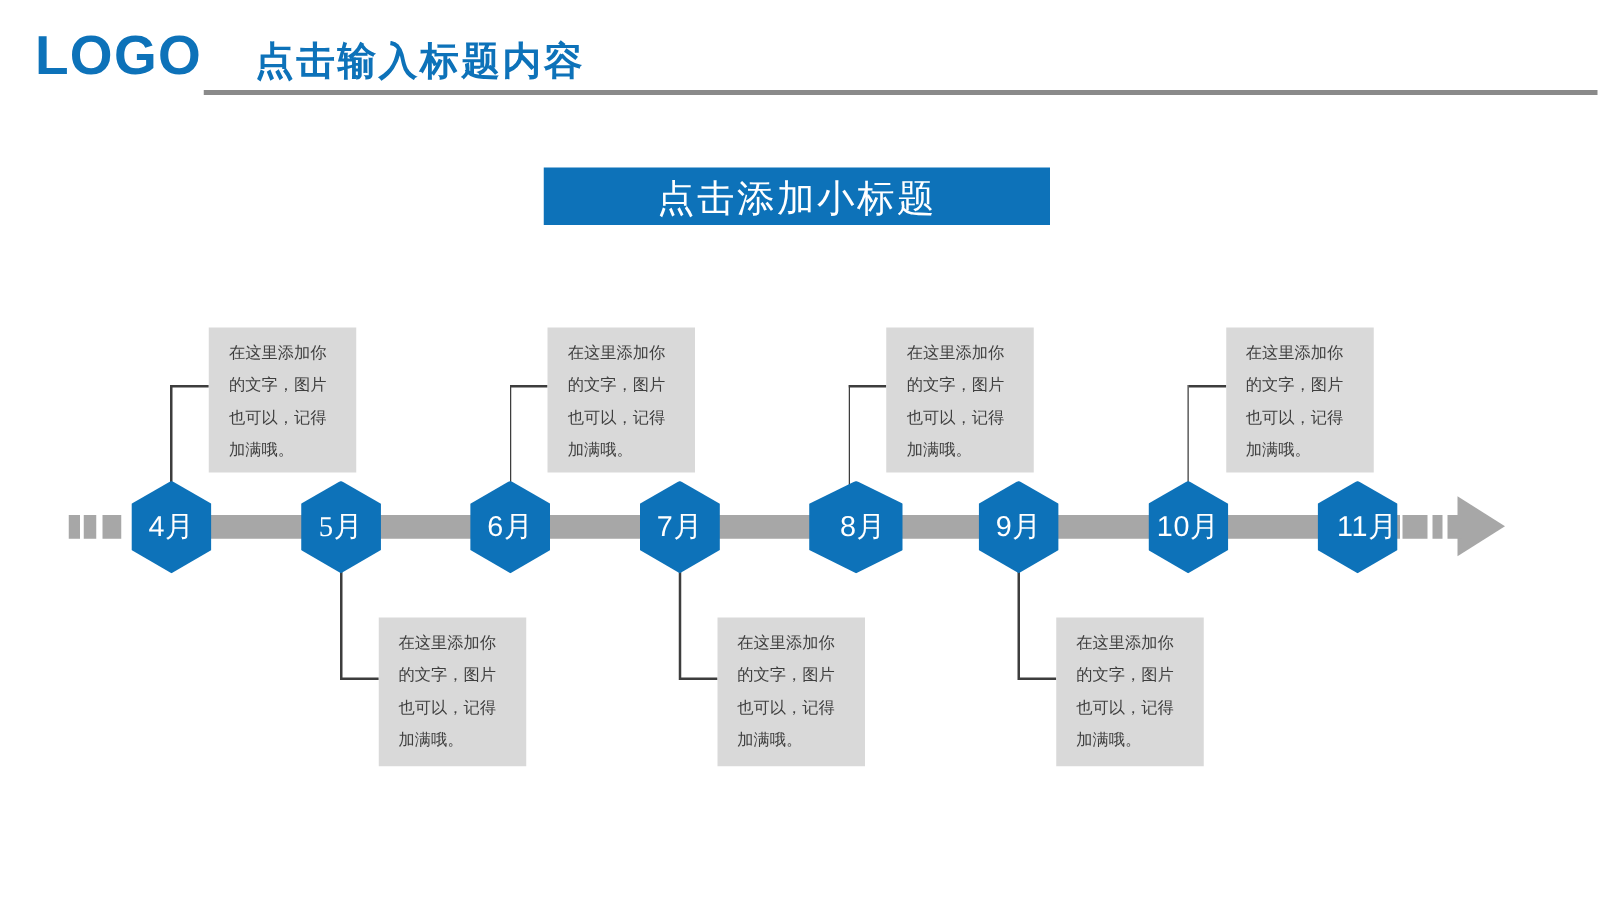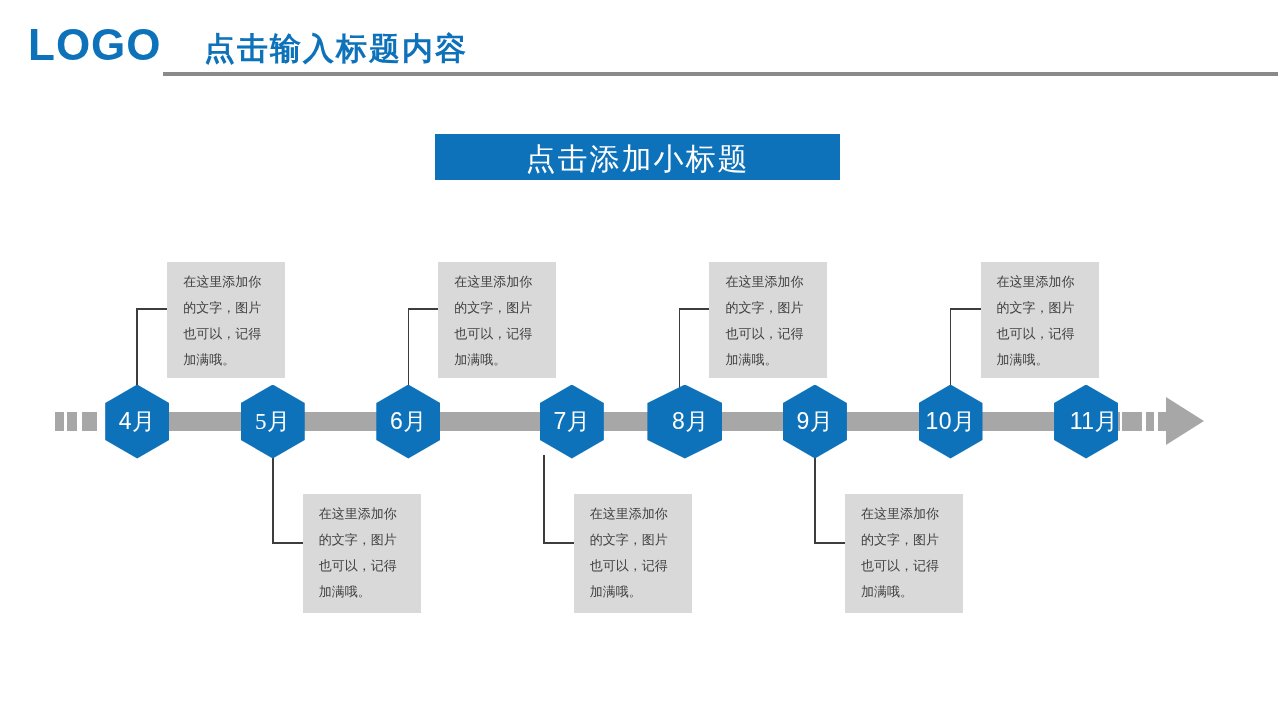--- a/index.html
+++ b/index.html
@@ -97,21 +97,21 @@
           <div class="hex-label">6月</div>
         </div>
         <div class="conn" style="left: 407.55px; width: 1.5px; top: 308px; height: 80.5px;"></div>
         <div class="conn" style="left: 408.3px; top: 308px; width: 30px; height: 1.5px;"></div>
         <div class="ph-box" style="left: 438.3px; top: 262px; height: 116px;">
           <div class="ph-line">在这里添加你</div>
           <div class="ph-line">的文字，图片</div>
           <div class="ph-line">也可以，记得</div>
           <div class="ph-line">加满哦。</div>
         </div>
-        <div class="hex" style="left: 511.85px; top: 384.5px; margin-left: 28px;">
+        <div class="hex" style="left: 511.85px; top: 384.5px;">
           <div class="hex-label">7月</div>
         </div>
         <div class="conn" style="left: 543.1px; width: 1.5px; top: 454.5px; height: 89px;"></div>
         <div class="conn" style="left: 543.85px; top: 542px; width: 30px; height: 1.5px;"></div>
         <div class="ph-box" style="left: 573.85px; top: 494px; height: 119px;">
           <div class="ph-line">在这里添加你</div>
           <div class="ph-line">的文字，图片</div>
           <div class="ph-line">也可以，记得</div>
           <div class="ph-line">加满哦。</div>
         </div>

